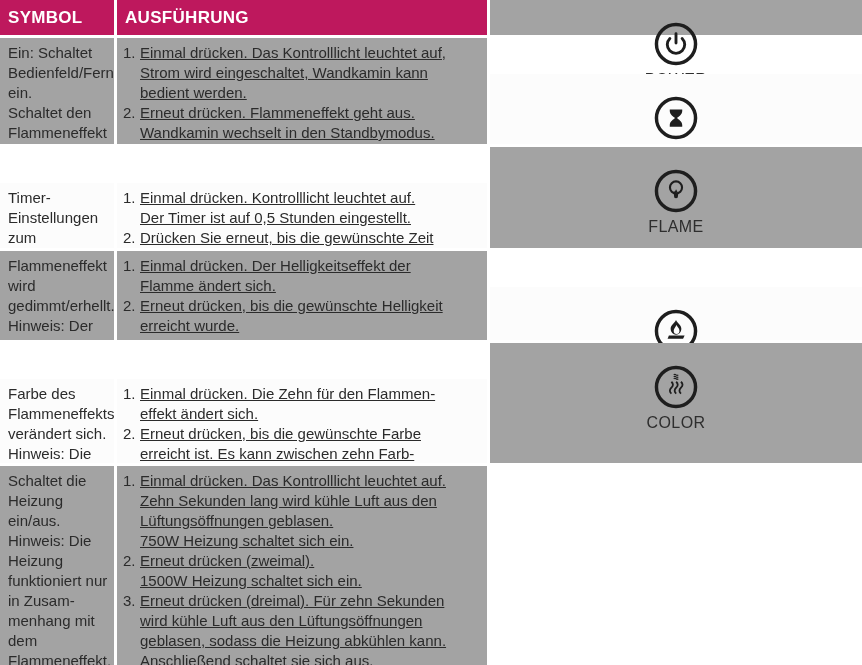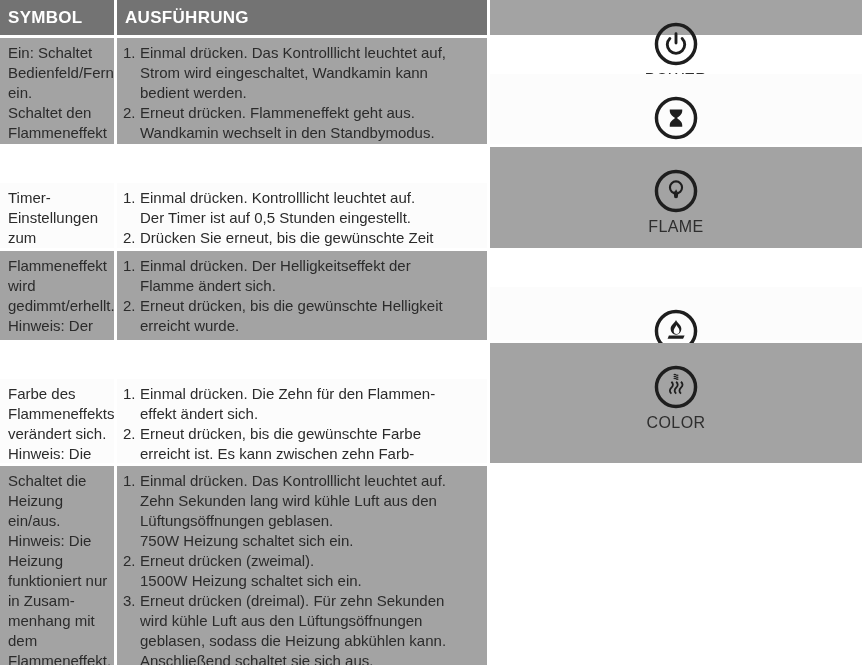--- a/index.html
+++ b/index.html
@@ -10,21 +10,21 @@
   }
   .tbl{
     display:grid;
     width:862px;height:665px;
     grid-template-columns:114px 370px 372px;
     grid-template-rows:35px 106px 101px 89px 120px 1fr;
     gap:3px;
     background:#ffffff;
   }
   .hcell{
-    background:#737373;color:#ffffff;
+    background:#be185d;color:#ffffff;
     font-weight:bold;font-size:17px;letter-spacing:.3px;
     display:flex;align-items:center;padding-left:8px;
   }
   .bg-gray{background:#a3a3a3;}
   .bg-white{background:#fcfcfc;margin-top:36px;}
   .sym{
     display:flex;flex-direction:column;align-items:center;
     padding-top:21px;
   }
   .sym .lbl{
@@ -37,21 +37,21 @@
   .txt{
     font-size:15px;line-height:20px;color:#2b2b2b;
     padding:5px 6px 0 8px;white-space:pre-line;overflow:hidden;
   }
   .aus{
     font-size:15px;line-height:20px;color:#2b2b2b;
     padding:5px 4px 0 6px;overflow:hidden;
   }
   .step{display:flex;}
   .step-num{flex:0 0 17px;}
-  .step-text{flex:1;white-space:pre-line;}
+  .step-text{flex:1;white-space:pre-line;text-decoration:underline;}
 </style>
 </head>
 <body>
 
 <div class="tbl">
 
   <div class="hcell">
       <span>SYMBOL</span>
     </div>
   <div class="hcell">

